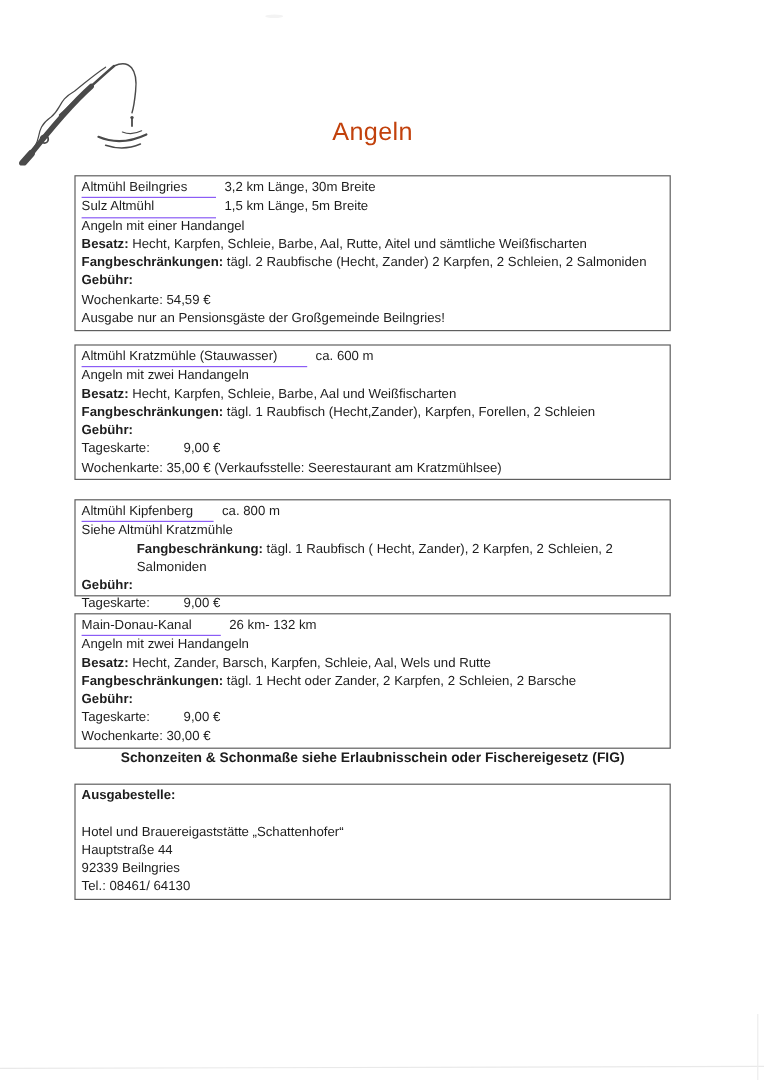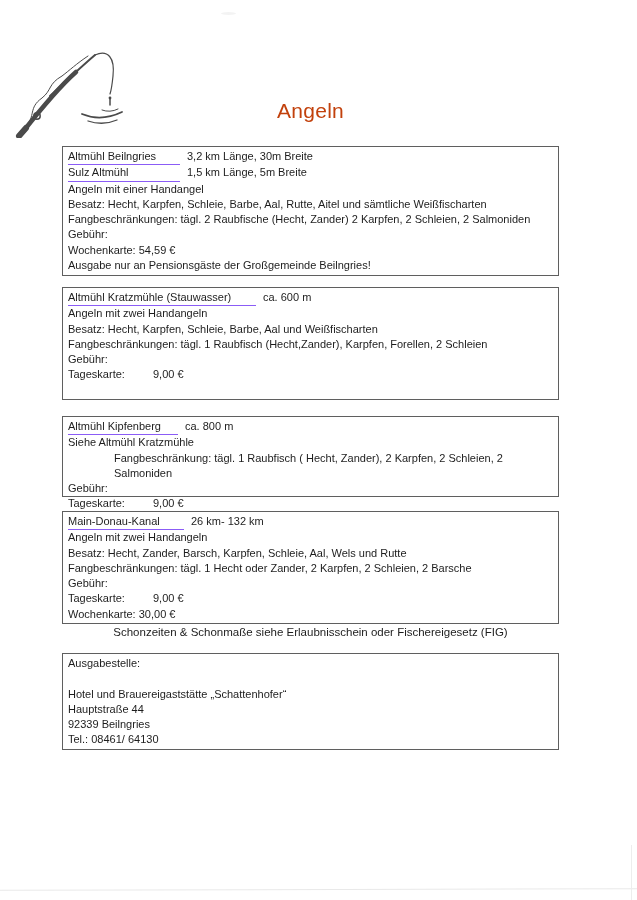--- a/index.html
+++ b/index.html
@@ -25,24 +25,24 @@
     font-size:11px;line-height:15.3px;
     background:var(--paper,#ffffff);
   }
   #box1{top:146px;height:130px;}
   #box2{top:287px;height:113px;}
   #box3{top:416px;height:81px;}
   #box4{top:511px;height:113px;}
   #box5{top:653px;height:97px;}
   .note{
     position:absolute;top:626px;left:62px;width:497px;
-    text-align:center;font-weight:normal;font-size:11.5px;
+    text-align:center;font-weight:bold;font-size:11.5px;
   }
   .line{white-space:nowrap;}
-  .line b{font-weight:normal;}
+  .line b{font-weight:bold;}
   .tab{
     display:inline-block;
     border-bottom:1px solid #8b5cf6;
     font-weight:400;
   }
   .headval{margin-left:7px;}
   .plabel{display:inline-block;width:85px;}
   
   .scanline-bottom{
     position:absolute;top:889px;left:0;width:637px;height:1px;
@@ -95,20 +95,21 @@
       <div class="line">Wochenkarte: 54,59 €</div>
       <div class="line">Ausgabe nur an Pensionsgäste der Großgemeinde Beilngries!</div>
     </div>
   <div class="box" id="box2">
       <div class="line"><span class="tab" style="min-width: 188px;">Altmühl Kratzmühle (Stauwasser)</span><span class="headval">ca. 600 m</span></div>
       <div class="line">Angeln mit zwei Handangeln</div>
       <div class="line" style="white-space: normal;"><b>Besatz:</b> Hecht, Karpfen, Schleie, Barbe, Aal und Weißfischarten</div>
       <div class="line" style="white-space: normal;"><b>Fangbeschränkungen:</b> tägl. 1 Raubfisch (Hecht,Zander), Karpfen, Forellen, 2 Schleien</div>
       <div class="line"><b>Gebühr:</b></div>
       <div class="line"><span class="plabel">Tageskarte:</span><span>9,00 €</span></div>
+      <div class="line">Wochenkarte: 35,00 € (Verkaufsstelle: Seerestaurant am Kratzmühlsee)</div>
     </div>
   <div class="box" id="box3">
       <div class="line"><span class="tab" style="min-width: 110px;">Altmühl Kipfenberg</span><span class="headval">ca. 800 m</span></div>
       <div class="line">Siehe Altmühl Kratzmühle</div>
       <div class="line" style="white-space: normal; margin-left: 46px;"><b>Fangbeschränkung:</b> tägl. 1 Raubfisch ( Hecht, Zander), 2 Karpfen, 2 Schleien, 2 Salmoniden</div>
       <div class="line"><b>Gebühr:</b></div>
       <div class="line"><span class="plabel">Tageskarte:</span><span>9,00 €</span></div>
     </div>
   <div class="box" id="box4">
       <div class="line"><span class="tab" style="min-width: 116px;">Main-Donau-Kanal</span><span class="headval">26 km- 132 km</span></div>

